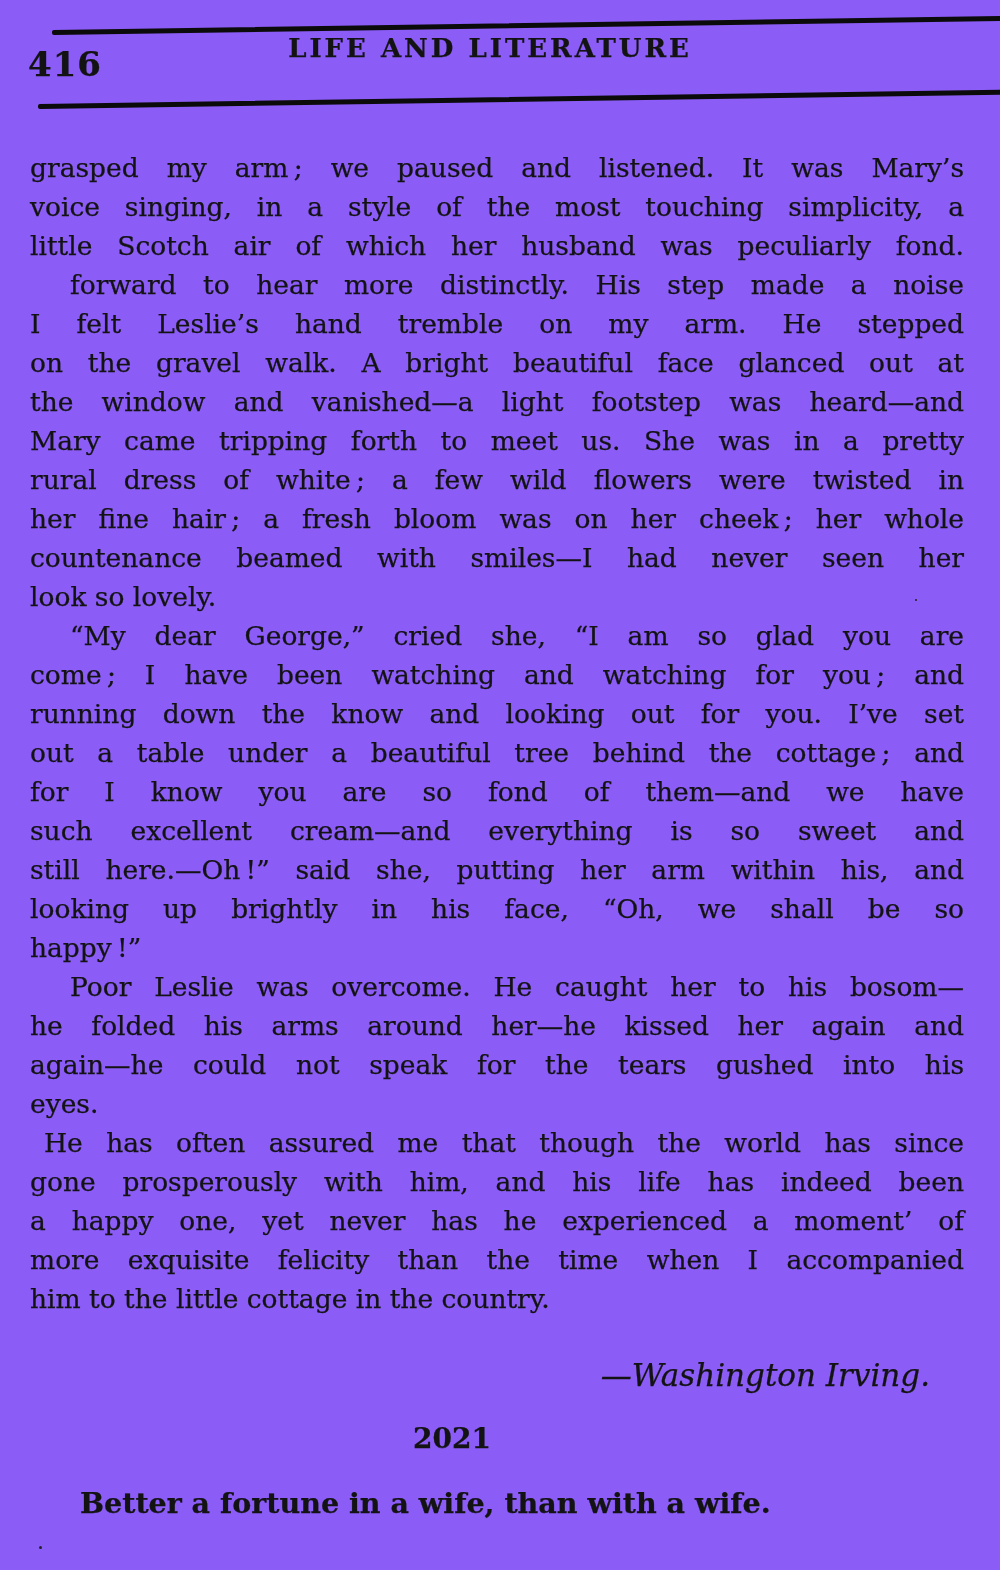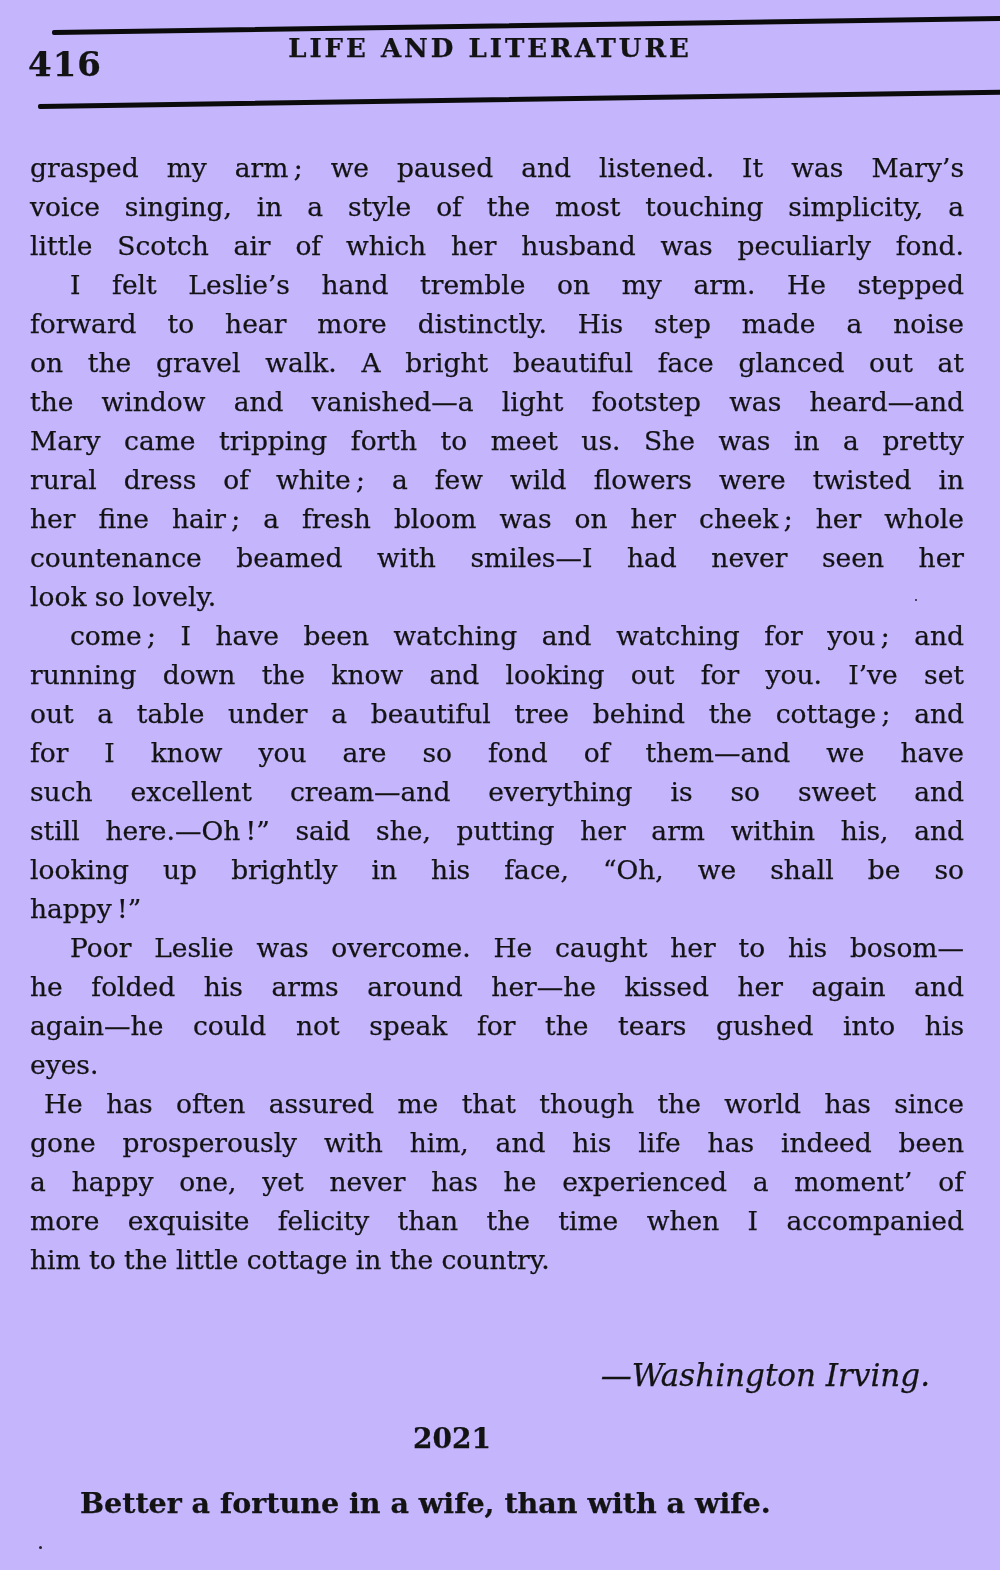--- a/index.html
+++ b/index.html
@@ -1,20 +1,20 @@
 <!DOCTYPE html>
 <html><head>
 <meta charset="utf-8">
 <style>
   html, body { margin: 0; padding: 0; background: #ffffff; }
   .page {
     position: relative;
     width: 1000px;
     height: 1570px;
-    background: #c4b5fd;
+    background: #8b5cf6;
     color: #131313;
     font-family: "DejaVu Serif", "Liberation Serif", serif;
     overflow: hidden;
     -webkit-text-stroke: 0.25px #131313;
   }
   .rule {
     position: absolute;
     background: #0b0b0b;
     height: 5px;
     transform-origin: left center;
@@ -72,31 +72,32 @@
 
   <div class="rule rule-mid"></div>
 
   <div class="body-text">
       <div class="paragraph p-indent-none">
         <div class="line">grasped my arm ; we paused and listened.  It was Mary’s</div>
         <div class="line">voice singing, in a style of the most touching simplicity, a</div>
         <div class="line">little Scotch air of which her husband was peculiarly fond.</div>
       </div>
       <div class="paragraph p-indent-normal">
+        <div class="line">forward to hear more distinctly.  His step made a noise</div>
         <div class="line">I felt Leslie’s hand tremble on my arm.  He stepped</div>
-        <div class="line">forward to hear more distinctly.  His step made a noise</div>
         <div class="line">on the gravel walk.  A bright beautiful face glanced out at</div>
         <div class="line">the window and vanished—a light footstep was heard—and</div>
         <div class="line">Mary came tripping forth to meet us.  She was in a pretty</div>
         <div class="line">rural dress of white ; a few wild flowers were twisted in</div>
         <div class="line">her fine hair ; a fresh bloom was on her cheek ; her whole</div>
         <div class="line">countenance beamed with smiles—I had never seen her</div>
         <div class="line para-end">look so lovely.</div>
       </div>
       <div class="paragraph p-indent-normal">
+        <div class="line">“My dear George,” cried she, “I am so glad you are</div>
         <div class="line">come ; I have been watching and watching for you ; and</div>
         <div class="line">running down the know and looking out for you.  I’ve set</div>
         <div class="line">out a table under a beautiful tree behind the cottage ; and</div>
         <div class="line">for I know you are so fond of them—and we have</div>
         <div class="line">such excellent cream—and everything is so sweet and</div>
         <div class="line">still here.—Oh !” said she, putting her arm within his, and</div>
         <div class="line">looking up brightly in his face, “Oh, we shall be so</div>
         <div class="line para-end">happy !”</div>
       </div>
       <div class="paragraph p-indent-normal">

